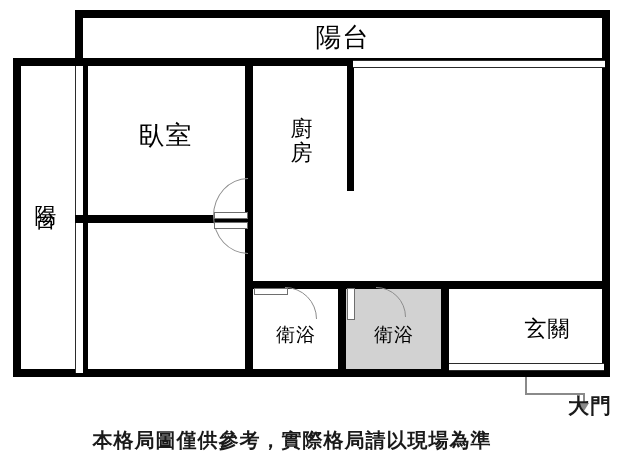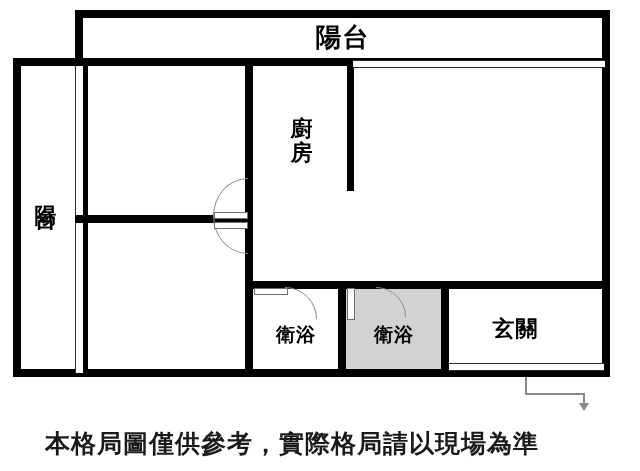--- a/index.html
+++ b/index.html
@@ -30,21 +30,21 @@
   }
   .room-fill.shaded {
     background: #d2d2d2;
   }
   .room-label {
     position: absolute;
     display: flex;
     align-items: center;
     justify-content: center;
     color: #000000;
-    font-weight: 700;
+    font-weight: 400;
     letter-spacing: 1px;
     line-height: 1.05;
     text-align: center;
     white-space: pre-line;
     font-family: "DejaVu Sans", "Liberation Sans", sans-serif;
   }
   .label-lg { font-size: 26px; }
   .label-md { font-size: 22px; }
   .label-sm { font-size: 19px; }
   .label-vert {
@@ -74,21 +74,21 @@
   .door-leaf {
     position: absolute;
     background: #ffffff;
     border: 1px solid #6e6e6e;
   }
   .caption {
     position: absolute;
     left: 0;
     width: 584px;
     text-align: center;
-    font-size: 25px;
+    font-size: 20px;
     font-weight: 700;
     color: #1a1a1a;
     letter-spacing: 1px;
     font-family: "DejaVu Sans", "Liberation Sans", sans-serif;
   }
   .leader {
     position: absolute;
     background: #8a8a8a;
   }
   .entrance-label {
@@ -165,32 +165,34 @@
   <div class="door-leaf" style="left:254px; top:288px; width:32px; height:5px;"></div>
 
   <div class="door-swing" style="left:346px; top:287px; width:58px; height:58px;
               clip-path: inset(0 0 50% 50%); border-color:#8c8c8c;"></div>
   <div class="door-leaf" style="left:347px; top:288px; width:6px; height:30px;"></div>
 
   <div class="room-label label-lg" style="left:79px; top:14px; width:527px; height:48px;">陽台</div>
 
   <div class="room-label label-md label-vert" style="left:17px; top:140px; width:58px; height:100px;">陽台</div>
 
+  <div class="room-label label-lg" style="left:88px; top:116px; width:155px; height:40px;">臥室</div>
 
 
   <div class="room-label label-md" style="left:258px; top:104px; width:88px; height:74px; line-height:1.1;">廚
 房</div>
 
 
   <div class="room-label label-sm" style="left:254px; top:318px; width:84px; height:34px;">衛浴</div>
 
   <div class="room-label label-sm" style="left:347px; top:318px; width:94px; height:34px;">衛浴</div>
 
-  <div class="room-label label-md" style="left:448px; top:310px; width:135px; height:38px;">玄關</div>
+  <div class="room-label label-md" style="left:480px; top:310px; width:135px; height:38px;">玄關</div>
 
   <div class="leader" style="left:525px; top:377px; width:2px; height:18px;"></div>
   <div class="leader" style="left:525px; top:393px; width:60px; height:2px;"></div>
   <div class="leader" style="left:583px; top:393px; width:2px; height:12px;"></div>
   <div class="arrow-head" style="left:579px; top:403px;"></div>
+  <div class="entrance-label" style="left:568px; top:392px;">大門</div>
 
   <div class="caption" style="top:427px;">本格局圖僅供參考，實際格局請以現場為準</div>
 
 </div>
 
 </body></html>

